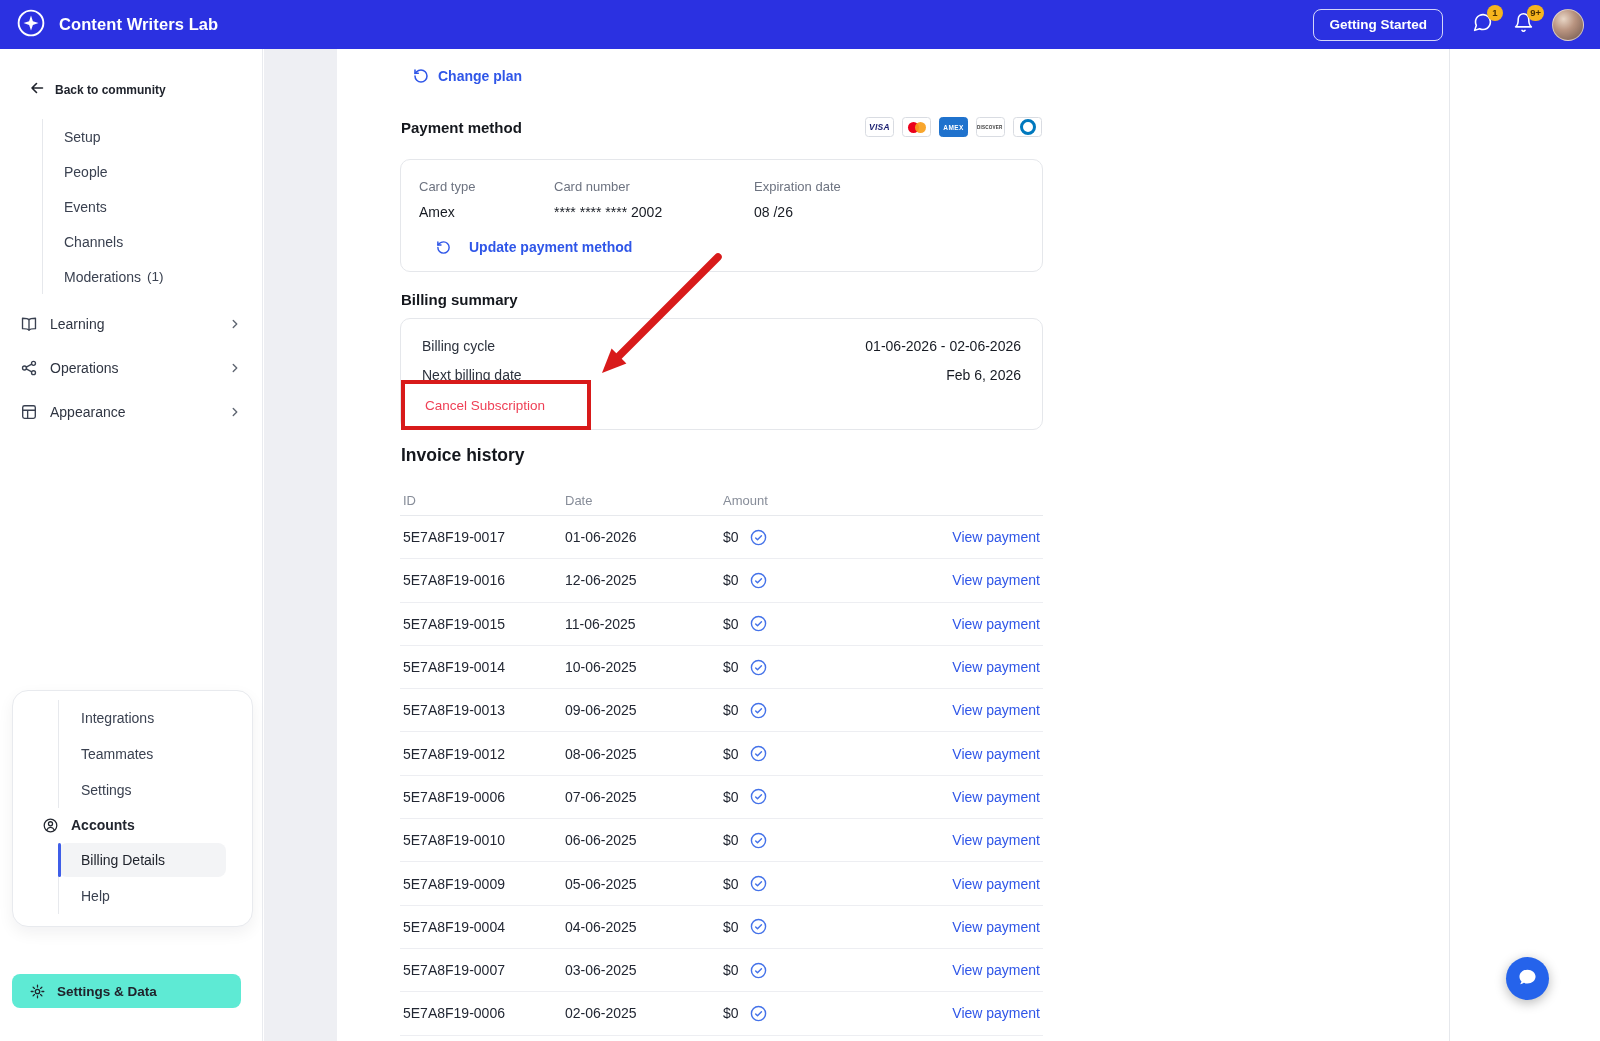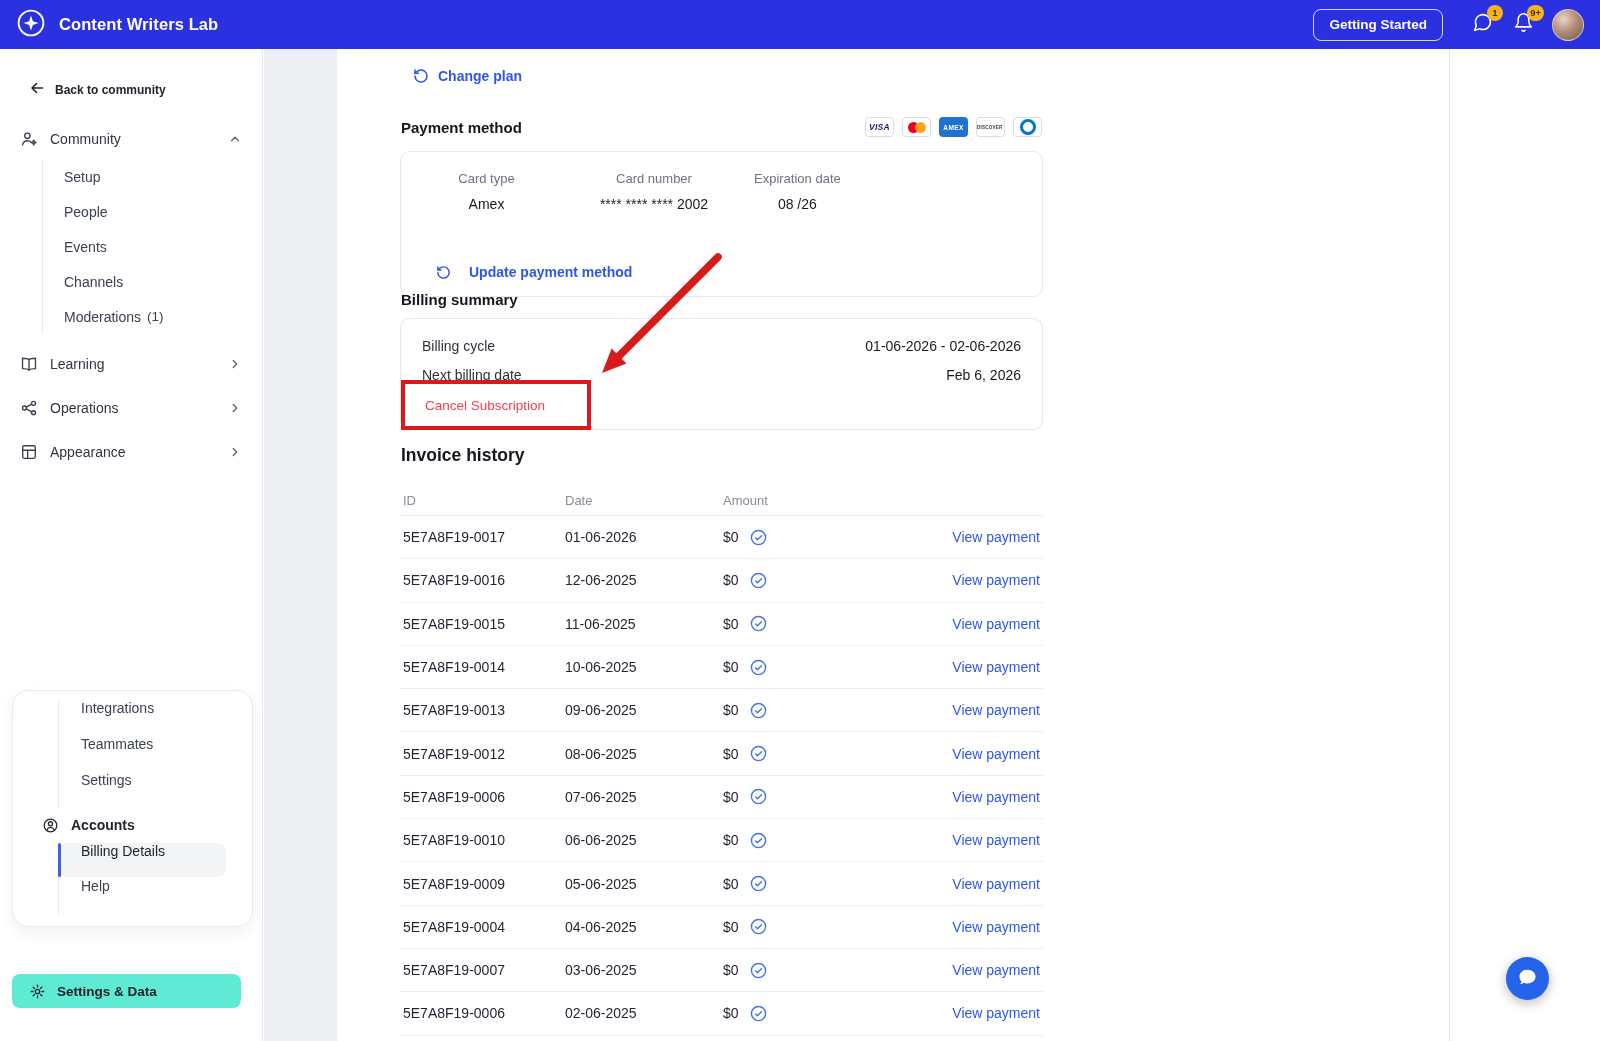--- a/index.html
+++ b/index.html
@@ -35,21 +35,21 @@
   .subtree{margin:0 0 8px 42px;border-left:1px solid #E6E8EC;}
   .sub-row{height:35px;display:flex;align-items:center;gap:6px;padding-left:21px;
     font-size:14px;color:#3a4150;cursor:pointer;}
   .count{font-size:13.5px;color:#3a4150;}
 
   .admin-card{position:absolute;left:12px;top:641px;width:241px;border:1px solid #E8EAEE;border-radius:16px;
     background:#fff;box-shadow:0 6px 16px rgba(20,24,40,.06);padding:9px 10px 12px;box-sizing:border-box;}
   .acard-head{height:34px;display:flex;align-items:center;gap:12px;padding-left:18px;
     font-size:14px;font-weight:700;color:#22262f;cursor:pointer;}
   .acard-sub{margin-left:35px;border-left:1px solid #E7E9ED;}
-  .acard-subrow{height:36px;display:flex;align-items:flex-start;padding-left:22px;font-size:14px;color:#3a4150;cursor:pointer;}
+  .acard-subrow{height:36px;display:flex;align-items:center;padding-left:22px;font-size:14px;color:#3a4150;cursor:pointer;}
   .acard-subrow.active{position:relative;background:#F3F4F6;border-radius:8px;margin-right:16px;
     height:34px;margin-top:1px;margin-bottom:1px;color:#20242d;}
   .acard-subrow.active::before{content:"";position:absolute;left:-1px;top:0;bottom:0;width:3px;
     background:var(--active-bar-blue,#3f5ee8);border-radius:3px;}
 
   .settings-data{position:absolute;left:12px;bottom:33px;width:229px;height:34px;background:#5eead4;
     border-radius:8px;display:flex;align-items:center;gap:11px;padding:0 16px;box-sizing:border-box;
     font-size:13.5px;font-weight:700;color:#20242c;cursor:pointer;}
 
   
@@ -71,21 +71,21 @@
   .visa i{font-style:italic;font-weight:700;font-size:8.5px;color:#1A1F71;letter-spacing:.3px;}
   .mc1{position:absolute;left:4.5px;top:4px;width:11px;height:11px;border-radius:50%;background:#EB001B;}
   .mc2{position:absolute;right:4.5px;top:4px;width:11px;height:11px;border-radius:50%;background:#F79E1B;opacity:.92;}
   .amex{background:#1F72CD;border-color:#1F72CD;}
   .amex i{color:#fff;font-weight:700;font-size:6.5px;letter-spacing:.4px;}
   .disc i{font-size:4.6px;font-weight:700;color:#3c3c3c;letter-spacing:.2px;}
   .ddot{width:5px;height:5px;background:#F48120;border-radius:50%;margin-left:1.5px;}
   .dring{width:10px;height:10px;border:3px solid #0079BE;border-radius:50%;box-sizing:content-box;}
 
   .panel{position:absolute;left:0;width:643px;border:1px solid #E5E7EB;border-radius:10px;background:#fff;box-sizing:border-box;}
-  .pm-panel{top:102px;height:146px;text-align:center;}
+  .pm-panel{top:110px;height:113px;}
   .pm-grid{display:flex;padding:19px 18px 0;}
   .pm-cell.w1{width:135px;}
   .pm-cell.w2{width:200px;}
   .pm-label{font-size:13px;color:#6d7380;}
   .pm-value{margin-top:10px;font-size:14px;color:#171b23;font-weight:500;}
   .update-link{position:absolute;left:35px;bottom:16px;display:flex;align-items:center;gap:18px;
     color:var(--link-blue,#2f56e8);font-size:14px;font-weight:600;cursor:pointer;text-decoration:none;}
 
   .bs-title{position:absolute;left:1px;top:242px;}
   .bs-panel{top:269px;height:112px;}
@@ -158,35 +158,20 @@
     <div class="back-row">
       <span>
         <svg viewBox="0 0 16 16" width="16" height="16" fill="none" stroke="#20242d" stroke-width="1.6" stroke-linecap="round" stroke-linejoin="round">
           <path d="M13.5 8H3M7.5 3.5L3 8l4.5 4.5"></path>
         </svg>
       </span>
       <span>Back to community</span>
     </div>
 
     <nav class="nav">
-      <div class="nav-row">
-        <span class="nicon">
-          <svg viewBox="0 0 20 20" width="18" height="18" fill="none" stroke="currentColor" stroke-width="1.5" stroke-linecap="round" stroke-linejoin="round">
-            <circle cx="8.2" cy="6.4" r="3"></circle>
-            <path d="M2.8 16.5c.6-3 2.8-4.6 5.4-4.6 1.5 0 2.9.5 3.9 1.5"></path>
-            <path d="M15.2 11.2l.8 1.9 1.9.8-1.9.8-.8 1.9-.8-1.9-1.9-.8 1.9-.8z"></path>
-          </svg>
-        </span>
-        <span class="nlabel">Community</span>
-        <span class="chev">
-          <svg viewBox="0 0 16 16" width="14" height="14" fill="none" stroke="currentColor" stroke-width="1.6" stroke-linecap="round" stroke-linejoin="round">
-              <path d="M4 10l4-4 4 4"></path>
-            </svg>
-        </span>
-      </div>
       <div class="subtree">
         <div class="sub-row">
             <span>Setup</span>
           </div>
         <div class="sub-row">
             <span>People</span>
           </div>
         <div class="sub-row">
             <span>Events</span>
           </div>

